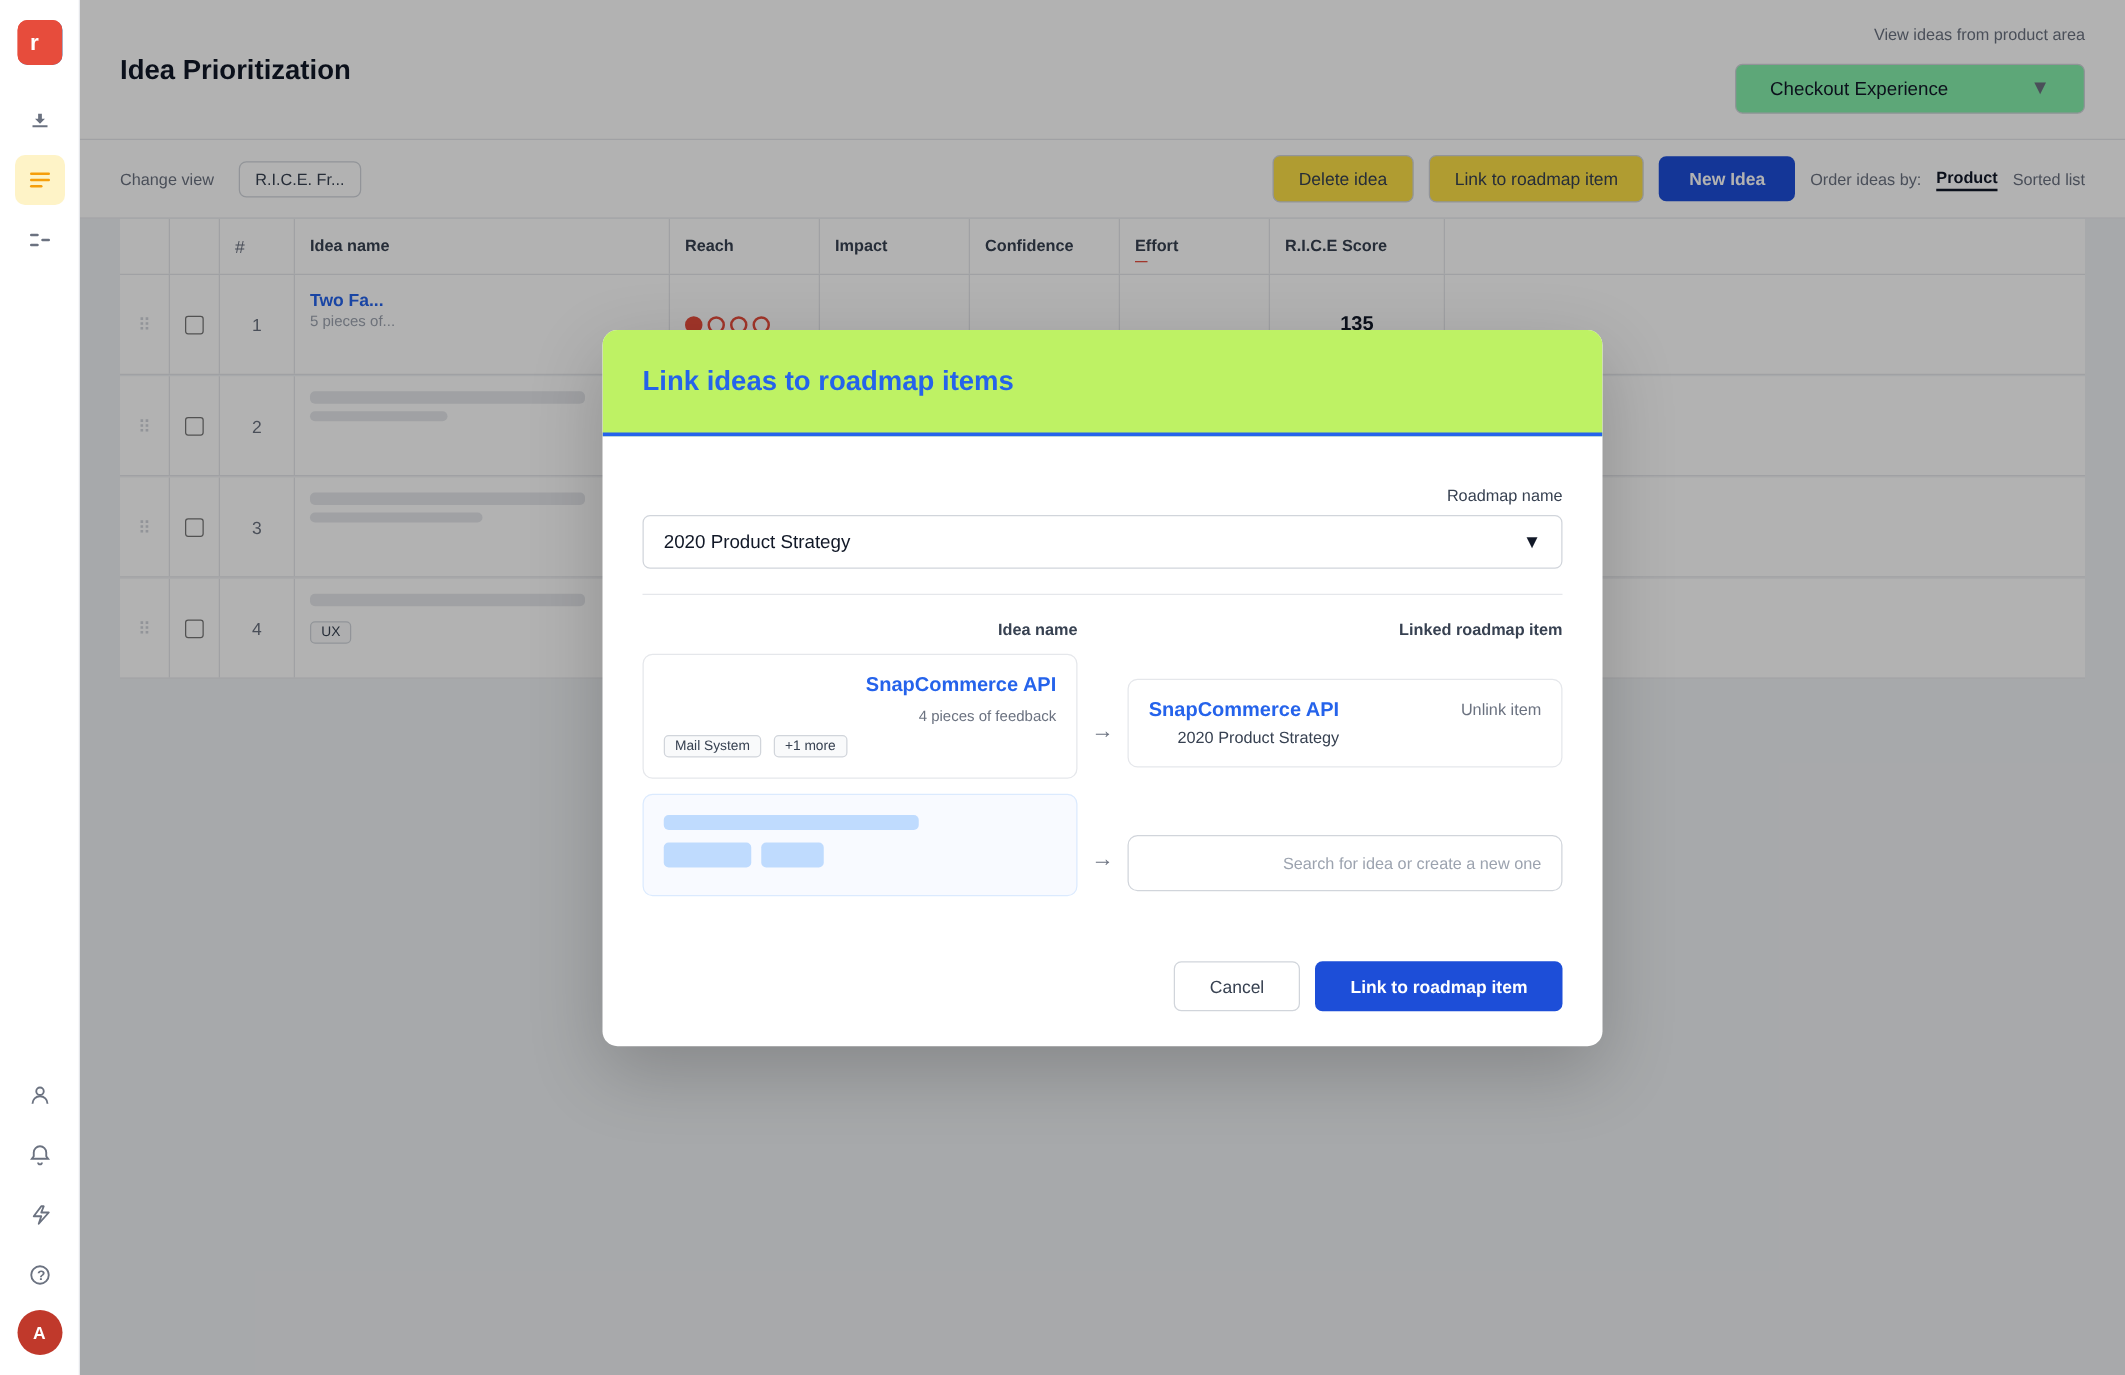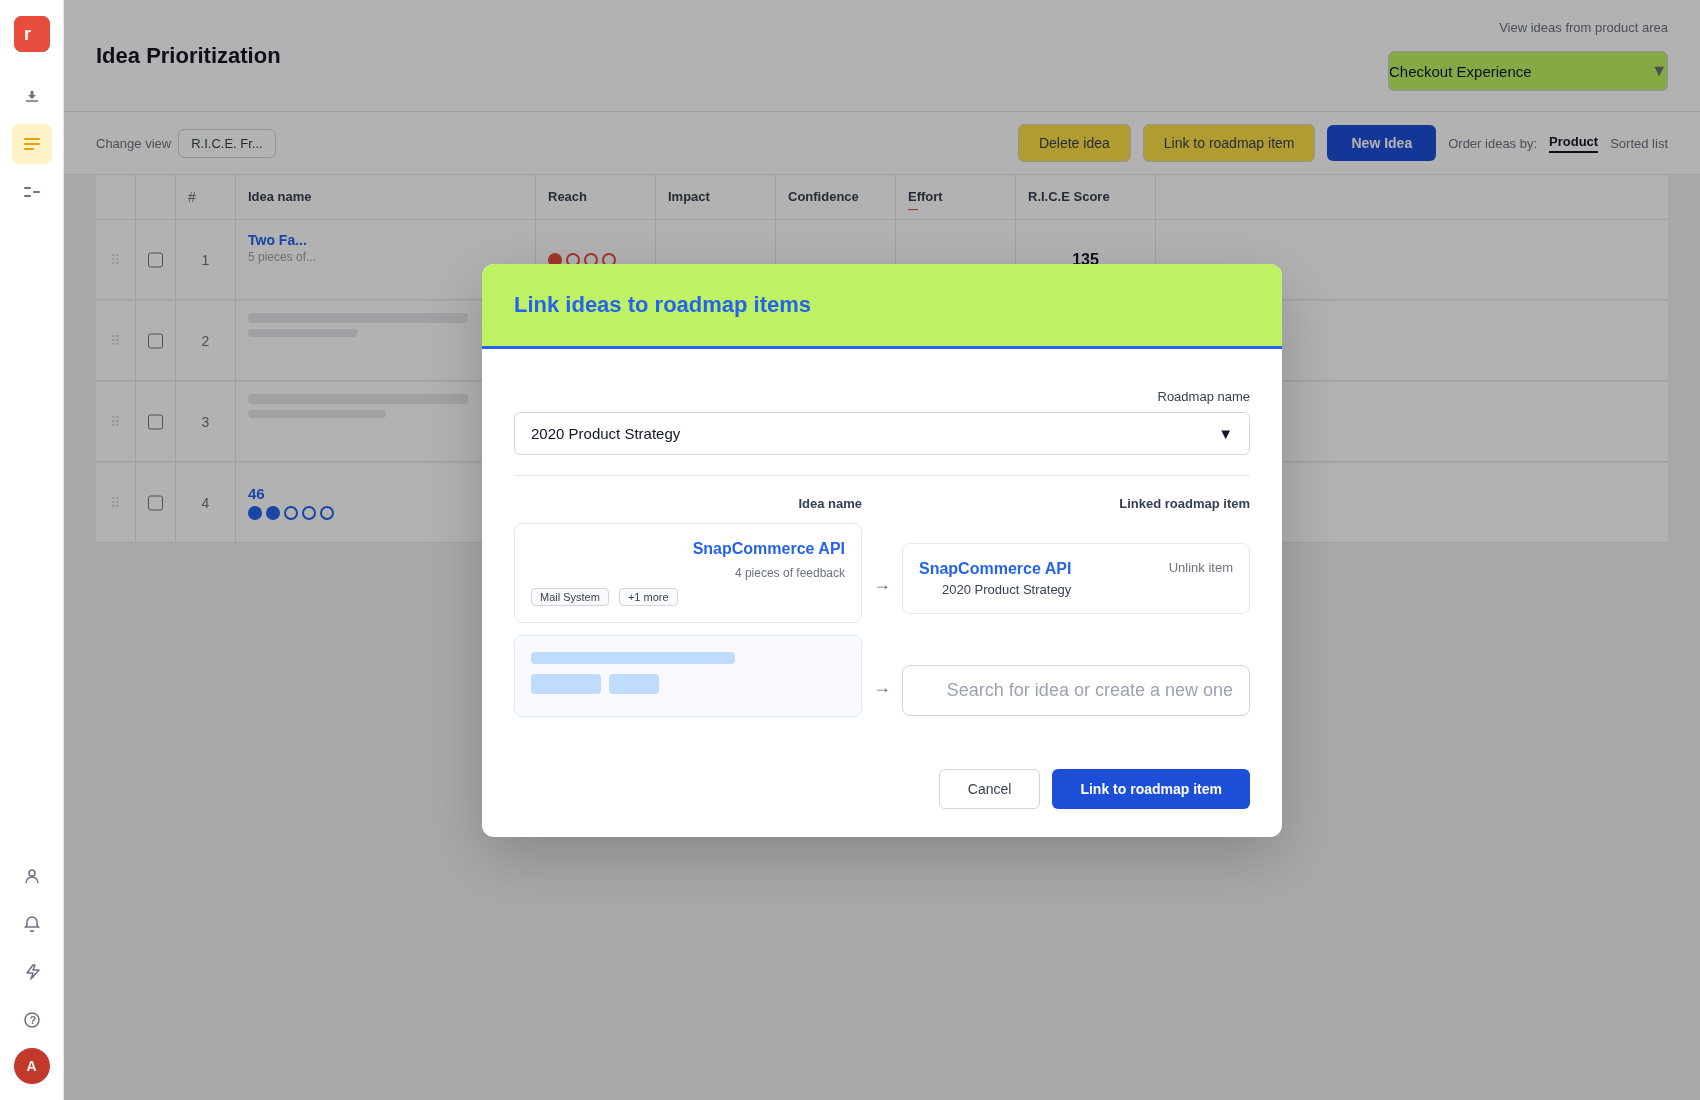--- a/index.html
+++ b/index.html
@@ -84,40 +84,40 @@
     .view-label {
       font-size: 13px;
       color: #6b7280;
     }
     .dropdown-select {
       display: flex;
       align-items: center;
       justify-content: space-between;
       border: 1px solid #d1d5db;
       border-radius: 6px;
-      padding: 10px 0;
-      background: #bef264;
+      padding: 10px 27px;
+      background: #86efac;
       cursor: pointer;
       min-width: 280px;
       font-size: 15px;
       color: #111827;
     }
     .dropdown-arrow { color: #6b7280; font-size: 16px; }
 
     
     .toolbar {
       background: #fff;
       padding: 12px 32px;
       border-bottom: 1px solid #e5e7eb;
       display: flex;
       align-items: center;
       gap: 16px;
       justify-content: space-between;
     }
-    .toolbar-left { display: flex; align-items: center; gap: 7px; text-align: center; }
+    .toolbar-left { display: flex; align-items: center; gap: 20px; text-align: center; }
     .toolbar-right { display: flex; align-items: center; gap: 12px; }
     .change-view-label { font-size: 13px; color: #6b7280; }
     .framework-badge {
       border: 1px solid #d1d5db;
       border-radius: 6px;
       padding: 6px 12px;
       font-size: 13px;
       color: #374151;
       background: #fff;
       cursor: pointer;
@@ -294,21 +294,21 @@
     .linked-card-left .linked-title { font-size: 16px; font-weight: 700; color: #2563eb; }
     .linked-card-left .linked-sub { font-size: 13px; color: #374151; margin-top: 4px; }
     .unlink-btn { font-size: 13px; color: #6b7280; cursor: pointer; white-space: nowrap; }
 
     .search-input-container {
       border: 1px solid #d1d5db;
       border-radius: 8px;
       padding: 14px 16px;
       background: #fff;
       color: #9ca3af;
-      font-size: 18px;
+      font-size: 13px;
       width: 100%;
       margin-bottom: 12px;
       margin-top: 29px;
     }
 
     .modal-footer {
       display: flex;
       justify-content: flex-end;
       gap: 12px;
       padding: 0 32px 28px;
@@ -524,20 +524,26 @@
       <div class="td score-cell">24</div>
       <div class="td"></div>
     </div>
 
     <div class="table-row">
       <div class="td row-drag">⠿</div>
       <div class="td row-check">
           <input type="checkbox" style="">
         </div>
       <div class="td row-num">4</div>
+      <div class="td idea-cell">
+        <div class="skeleton-line skeleton-md"></div>
+        <div style="display:flex;gap:6px;margin-top:6px;">
+          <span class="tag-badge">UX</span>
+        </div>
+      </div>
       <div class="td">
         <div style="display:flex;flex-direction:column;gap:4px;">
           <div style="font-size:15px;font-weight:600;color:#2563eb;">46</div>
           <div class="dots-container">
             <div class="dot dot-blue-filled"></div>
             <div class="dot dot-blue-filled"></div>
             <div class="dot dot-blue-empty"></div>
             <div class="dot dot-blue-empty"></div>
             <div class="dot dot-blue-empty"></div>
           </div>

